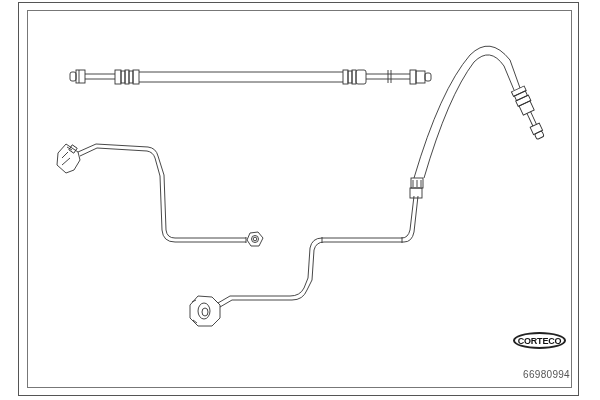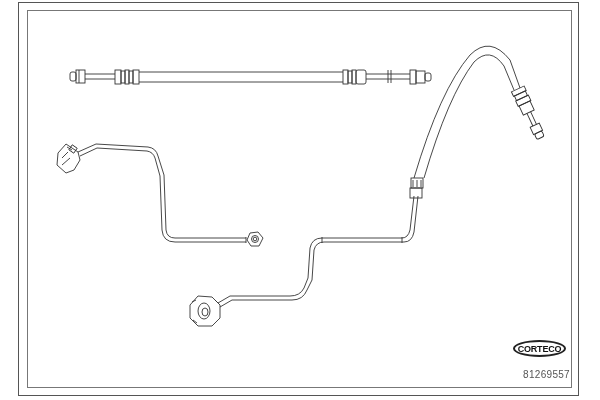--- a/index.html
+++ b/index.html
@@ -1,20 +1,20 @@
 <!DOCTYPE html>
 <html><head>
 <meta charset="utf-8">
 <style>
   html, body { margin: 0; padding: 0; background: #ffffff; }
   body { width: 600px; height: 400px; position: relative; overflow: hidden; font-family: "Liberation Sans", sans-serif; }
   .outer-frame { position: absolute; left: 18px; top: 2px; width: 561px; height: 394px; border: 1px solid #555; box-sizing: border-box; }
   .inner-frame { position: absolute; left: 27px; top: 10px; width: 545px; height: 378px; border: 1px solid #777; box-sizing: border-box; }
   svg.drawing { position: absolute; left: 0; top: 0; }
-  .brand-logo { position: absolute; left: 513px; top: 340px; width: 53px; height: 17px; border: 2px solid #222; border-radius: 50%; box-sizing: border-box; display: flex; align-items: center; justify-content: center; font-size: 9px; font-weight: bold; letter-spacing: -0.2px; color: #111; }
+  .brand-logo { position: absolute; left: 513px; top: 332px; width: 53px; height: 17px; border: 2px solid #222; border-radius: 50%; box-sizing: border-box; display: flex; align-items: center; justify-content: center; font-size: 9px; font-weight: bold; letter-spacing: -0.2px; color: #111; }
   .part-number { position: absolute; left: 512px; top: 369px; width: 58px; text-align: right; font-size: 10px; color: #555; letter-spacing: 0.3px; }
 </style>
 </head>
 <body>
 
 <div class="outer-frame"></div>
 <div class="inner-frame"></div>
 
 <svg class="drawing" width="600" height="400" viewBox="0 0 600 400" fill="none" stroke="#333" stroke-width="0.9">
 
@@ -95,13 +95,13 @@
       <rect x="516" y="104" width="12" height="10"></rect>
       <line x1="520" y1="114" x2="520" y2="128"></line>
       <line x1="524" y1="114" x2="524" y2="128"></line>
       <rect x="517" y="128" width="10" height="8"></rect>
       <rect x="518" y="136" width="8" height="6" rx="2"></rect>
     </g>
   </g>
 </svg>
 
 <div class="brand-logo">CORTECO</div>
-<div class="part-number">81269557</div>
+<div class="part-number">66980994</div>
 
 </body></html>

